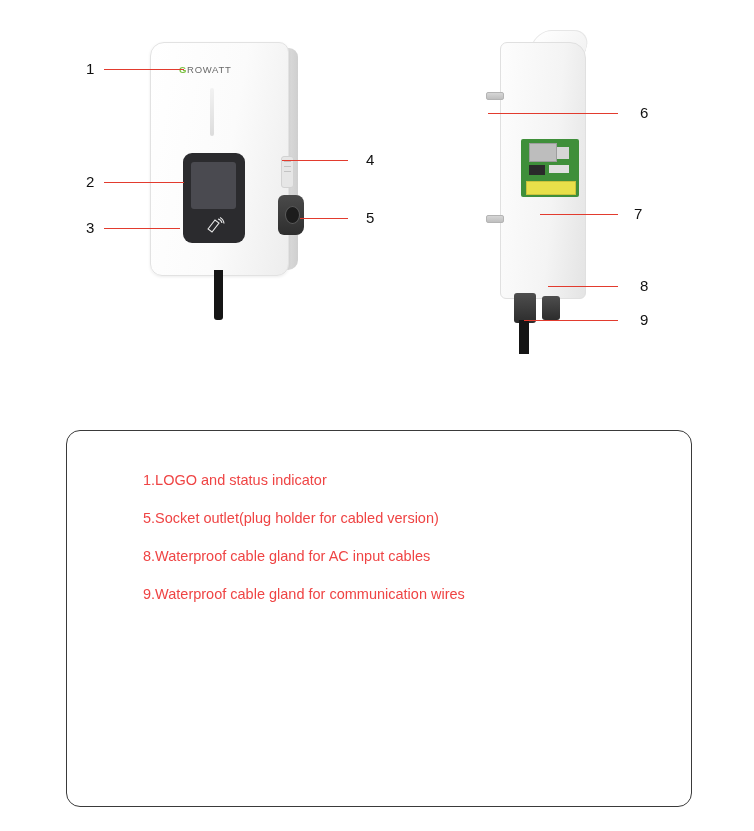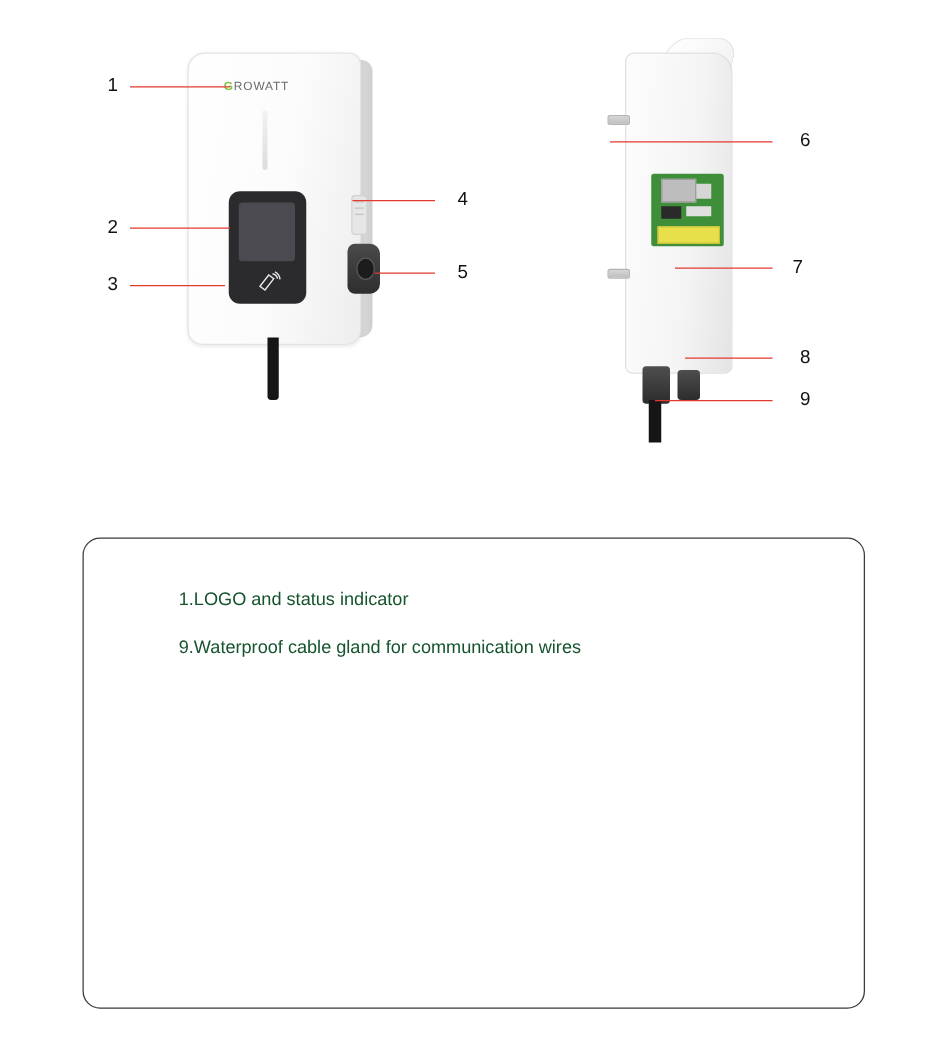--- a/index.html
+++ b/index.html
@@ -267,21 +267,21 @@
     box-sizing: border-box;
     background: #ffffff;
   }
   #legend ol {
     list-style: none;
     margin: 0;
     padding: 41px 0 0 76px;
   }
   #legend li {
     font-size: 14.5px;
-    color: #14532d;
+    color: #ef4444;
     margin-bottom: 20.5px;
     line-height: 1.2;
     white-space: nowrap;
   }
 </style>
 </head>
 <body>
 
 <div id="illustration">
 
@@ -354,15 +354,17 @@
   <div class="leader" style="left:548px; top:286px; width:70px;"></div>
   <span class="callout-num" style="left:640px; top:278px;">8</span>
 
   <div class="leader" style="left:524px; top:320px; width:94px;"></div>
   <span class="callout-num" style="left:640px; top:312px;">9</span>
 </div>
 
 <div id="legend">
   <ol>
     <li>1.LOGO and status indicator</li>
+    <li>5.Socket outlet(plug holder for cabled version)</li>
+    <li>8.Waterproof cable gland for AC input cables</li>
     <li>9.Waterproof cable gland for communication wires</li>
   </ol>
 </div>
 
 </body></html>

